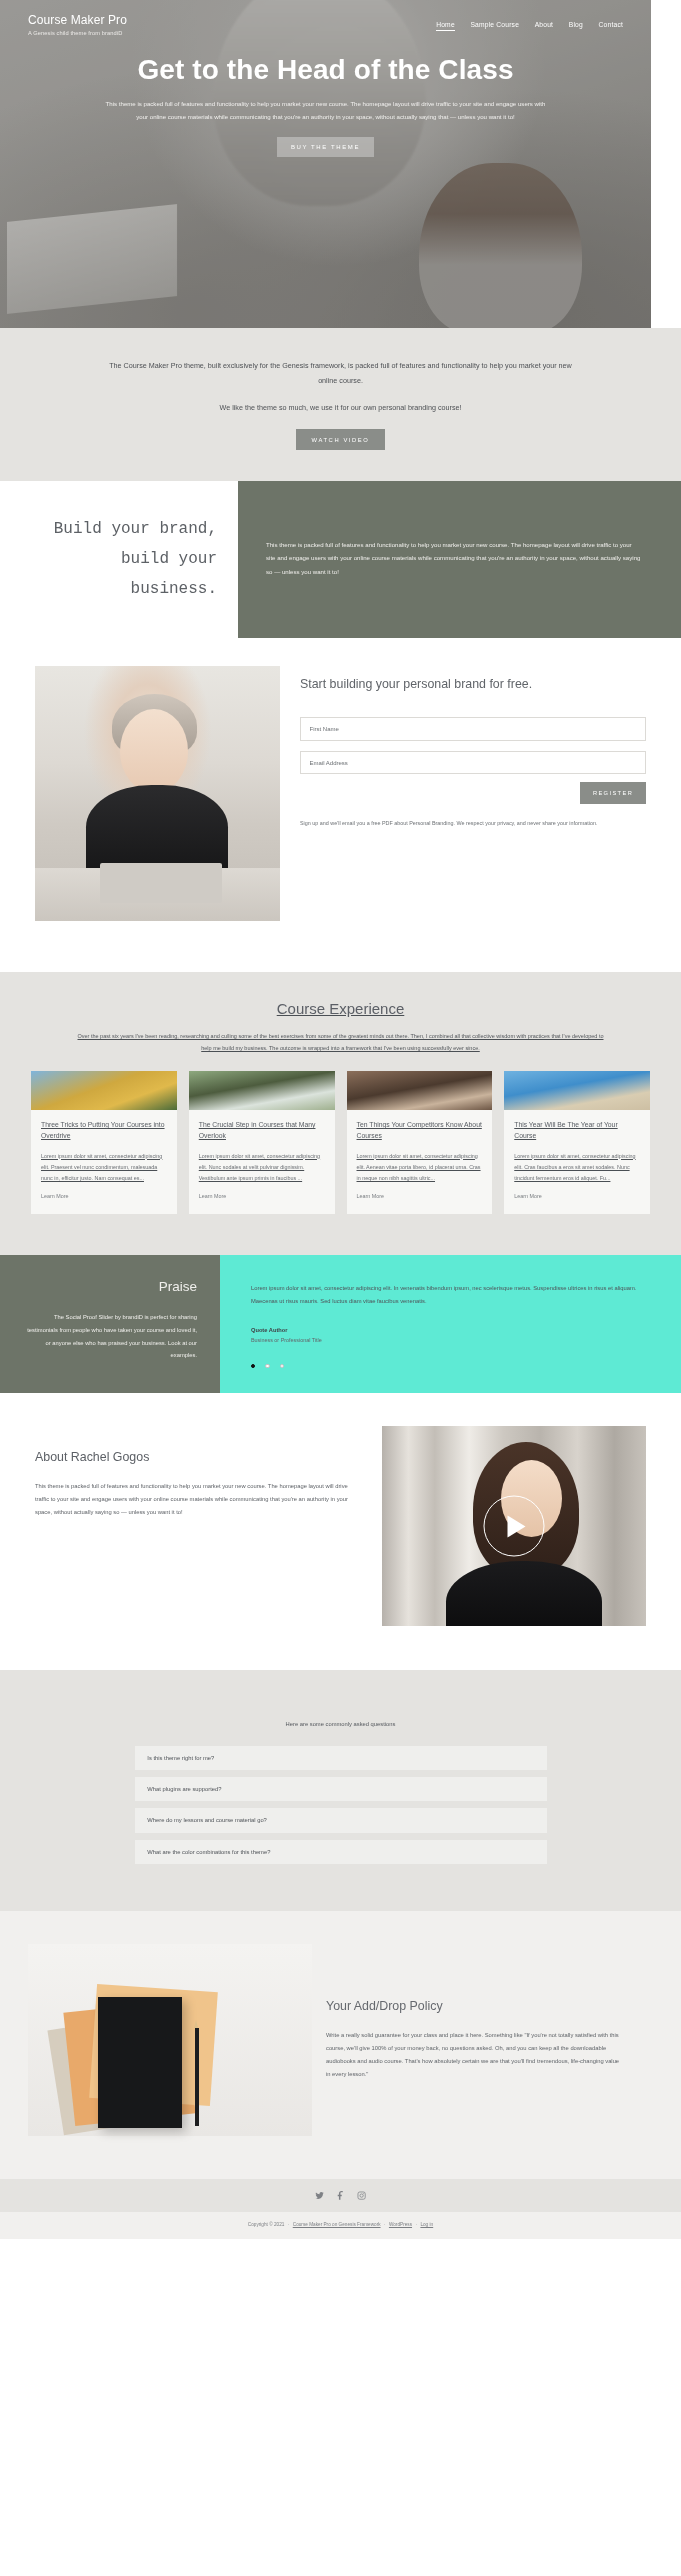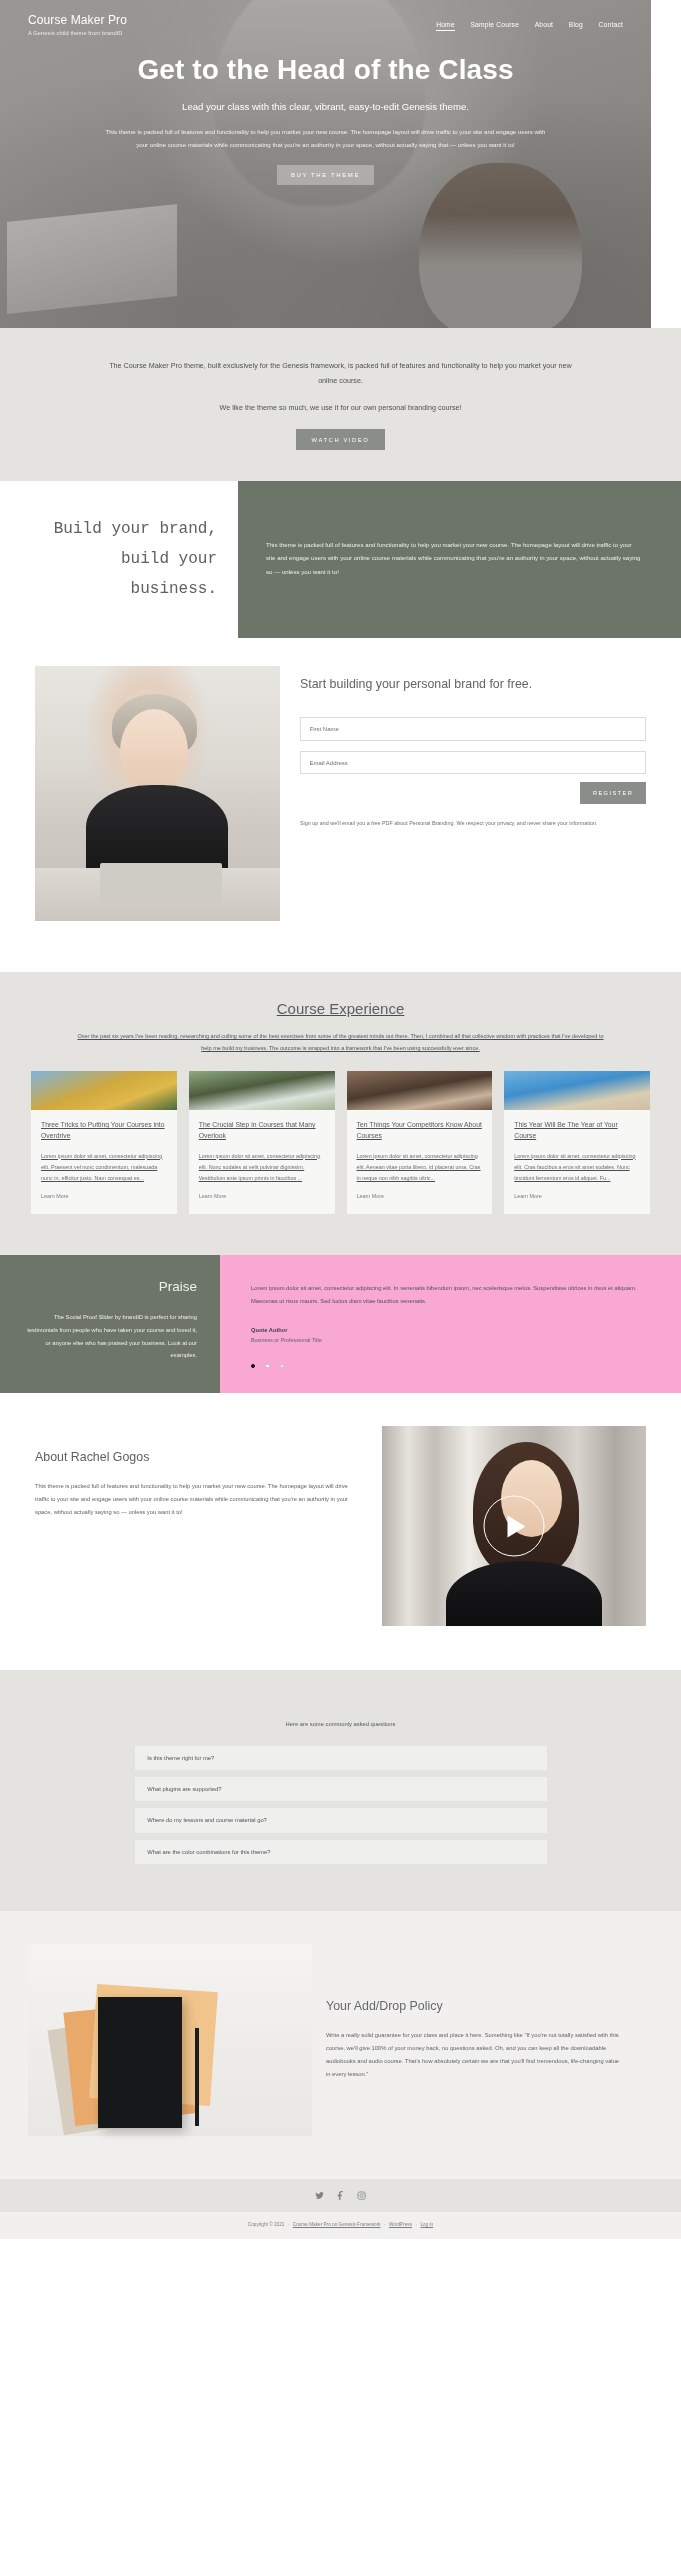--- a/index.html
+++ b/index.html
@@ -155,21 +155,21 @@
   .c1 { background: linear-gradient(160deg,#7fb4dc 0%, #cfa83f 45%, #e0b94b 70%, #4a6b3a 100%); }
   .c2 { background: linear-gradient(170deg,#8ea97f 0%, #4d5c3e 40%, #dbe3dc 70%, #9fb08e 100%); }
   .c3 { background: linear-gradient(170deg,#8b6f5b 0%, #4b3a2e 45%, #c9b39c 75%, #6d5645 100%); }
   .c4 { background: linear-gradient(170deg,#6fb2e0 0%, #3f8ecb 40%, #d9cdb2 72%, #cdbfa3 100%); }
   .card-body { padding: 9.2px 10px 14px; }
   .card-title { font-size: 6.8px; font-weight: 400; color:#555a60; line-height: 1.62; }
   .card-text { font-size: 5.4px; line-height: 2.05; color:#6a6e73; margin-top: 9.2px; }
   .card-link { display:inline-block; font-size: 5.4px; color:#7a7e82; text-decoration:none; margin-top: 9.2px; }
 
   
-  .praise { display:flex; background:#f9a8d4; }
+  .praise { display:flex; background:#5eead4; }
   .praise-left {
     width: 220px; flex:none; background:#6d7468; color:#f0efec;
     padding: 24px 23px 31px; text-align:right;
   }
   .praise-left h2 { font-size: 13.5px; font-weight: 400; margin-bottom: 17px; }
   .praise-left p { font-size: 5.8px; line-height: 2.2; }
   .praise-right { flex:1; padding: 27px 43px 24px 31px; }
   .quote-text { font-size: 5.8px; line-height: 2.25; color:#4f5358; }
   .quote-author { font-size: 5.7px; font-weight: 700; color:#3f4246; margin-top: 18.5px; }
   .quote-title { font-size: 5.4px; color:#62666a; margin-top: 4.3px; }
@@ -261,21 +261,20 @@
       <a class="nav-link active" href="#">Home</a>
       <a class="nav-link" href="#">Sample Course</a>
       <a class="nav-link" href="#">About</a>
       <a class="nav-link" href="#">Blog</a>
       <a class="nav-link" href="#">Contact</a>
     </nav>
   </header>
 
   <div class="hero-inner">
     <h1 class="hero-title">Get to the Head of the Class</h1>
-    <p class="hero-sub">Lead your class with this clear, vibrant, easy-to-edit Genesis theme.</p>
     <p class="hero-body">This theme is packed full of features and functionality to help you market your new course. The homepage layout will drive traffic to your site and engage users with your online course materials while communicating that you're an authority in your space, without actually saying that — unless you want it to!</p>
     <a class="btn" href="#">BUY THE THEME</a>
   </div>
 </section>
 
 <section class="intro">
   <p>The Course Maker Pro theme, built exclusively for the Genesis framework, is packed full of features and functionality to help you market your new online course.</p>
   <p>We like the theme so much, we use it for our own personal branding course!</p>
   <a class="btn-grey" href="#">WATCH VIDEO</a>
 </section>

